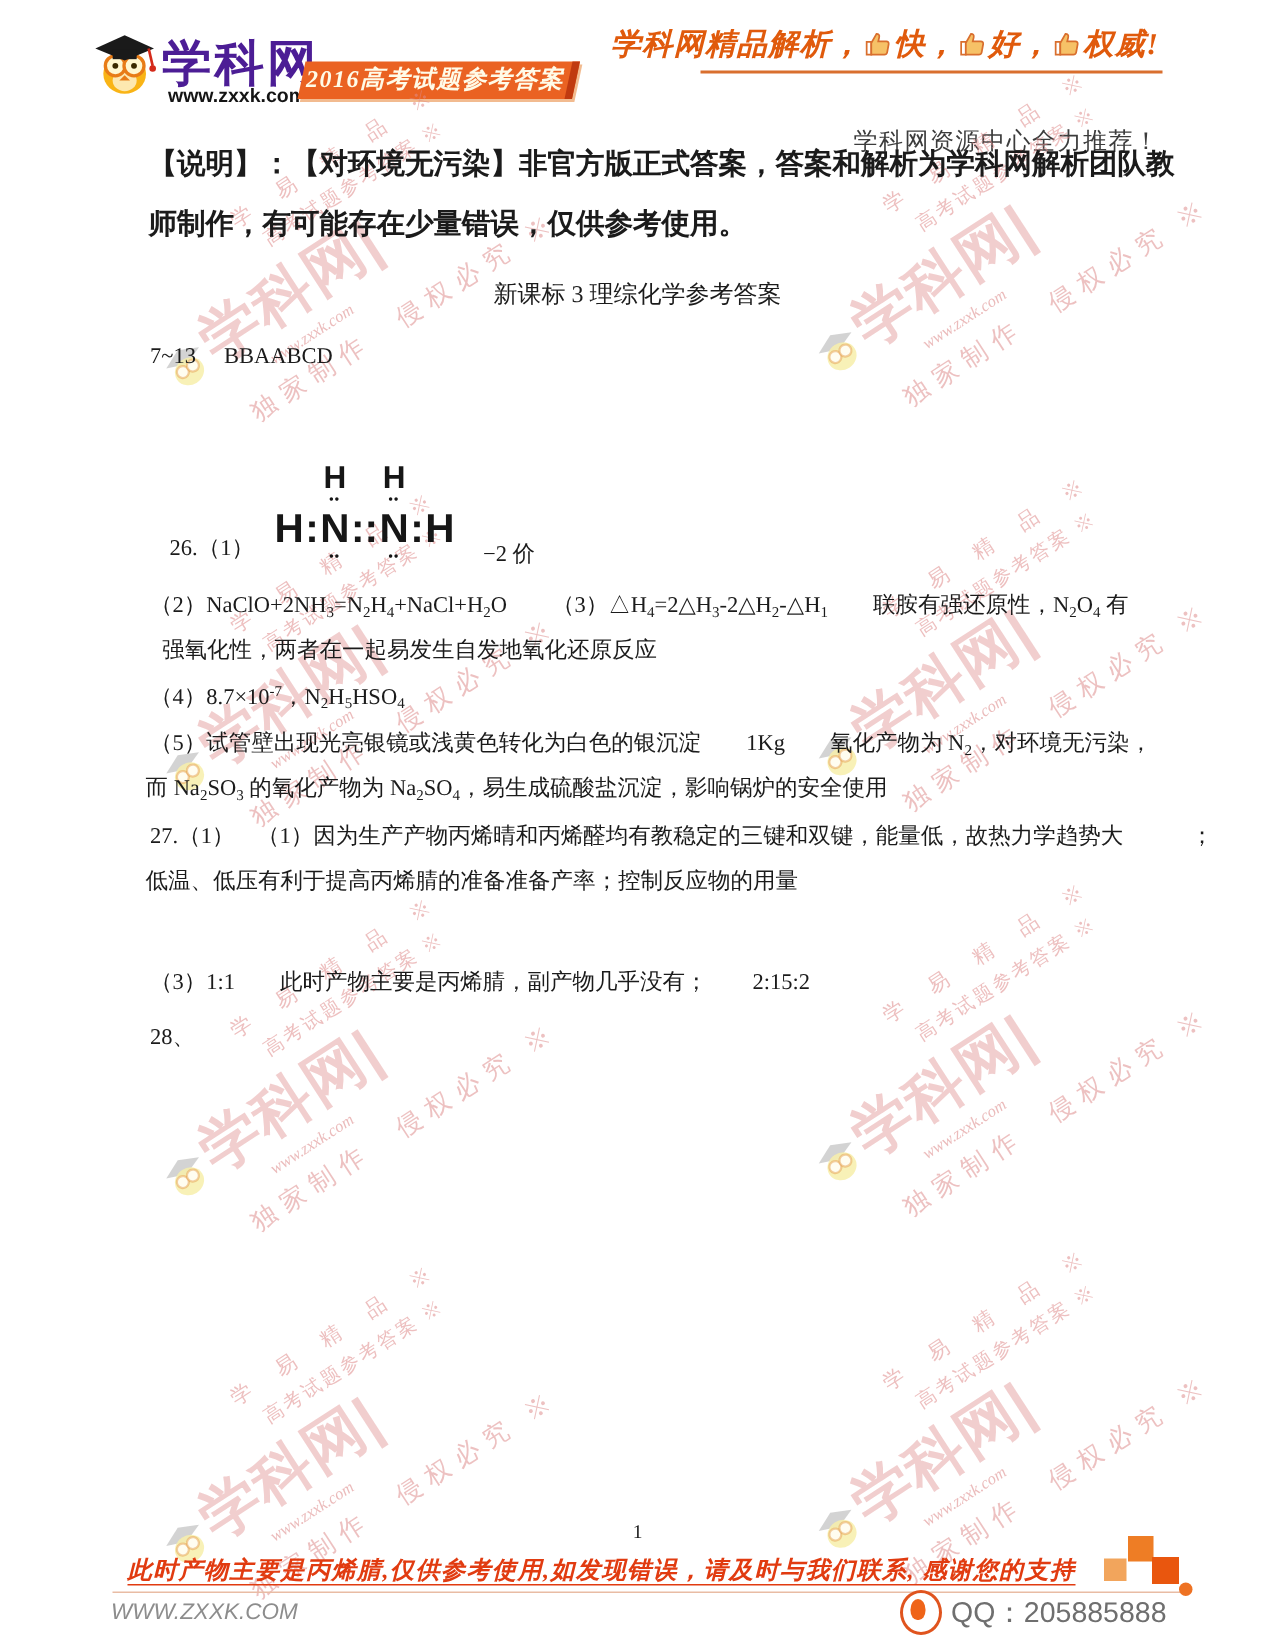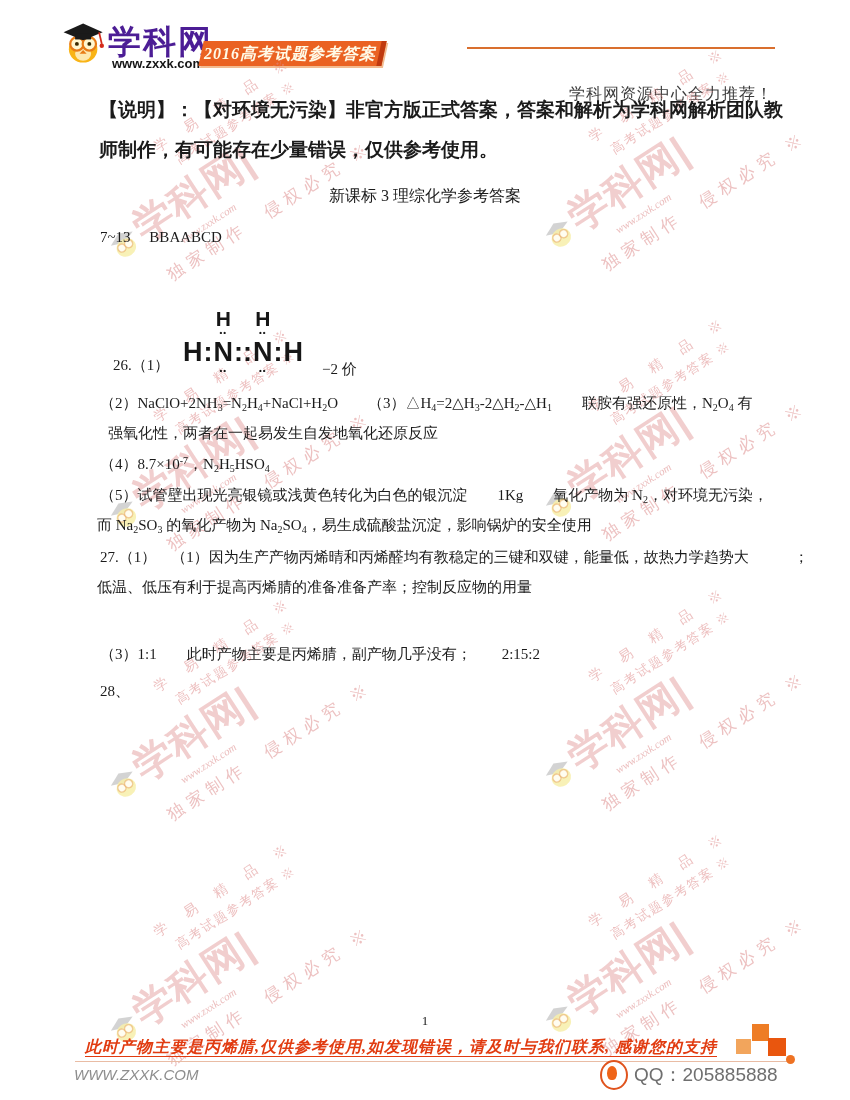--- a/index.html
+++ b/index.html
@@ -188,20 +188,32 @@
         <circle cx="47" cy="29" r="2.5" fill="#d42a1a"></circle>
       </svg>
     </span>
     <span class="brand">学科网</span>
     <span class="brand-url">www.zxxk.com</span>
   </div>
   <div class="banner">
     <span>2016高考试题参考答案</span>
   </div>
 
+  <div class="slogan">
+    <span>学科网精品解析，</span><span class="thumb"><svg width="19" height="17" viewBox="0 0 24 22">
+          <path d="M2 9h4v11H2z" fill="#fff" stroke="#d96f2e" stroke-width="1.5"></path>
+          <path d="M6 19V10l4.5-8c1.8 0 2.8 1.2 2.3 3.2L12 8.5h7c1.4 0 2.2 1 2 2.3l-1.3 7.2c-.3 1.3-1.2 2-2.5 2H6z" fill="#f6c167" stroke="#d96f2e" stroke-width="1.5"></path>
+        </svg></span><span>快，</span><span class="thumb"><svg width="19" height="17" viewBox="0 0 24 22">
+          <path d="M2 9h4v11H2z" fill="#fff" stroke="#d96f2e" stroke-width="1.5"></path>
+          <path d="M6 19V10l4.5-8c1.8 0 2.8 1.2 2.3 3.2L12 8.5h7c1.4 0 2.2 1 2 2.3l-1.3 7.2c-.3 1.3-1.2 2-2.5 2H6z" fill="#f6c167" stroke="#d96f2e" stroke-width="1.5"></path>
+        </svg></span><span>好，</span><span class="thumb"><svg width="19" height="17" viewBox="0 0 24 22">
+          <path d="M2 9h4v11H2z" fill="#fff" stroke="#d96f2e" stroke-width="1.5"></path>
+          <path d="M6 19V10l4.5-8c1.8 0 2.8 1.2 2.3 3.2L12 8.5h7c1.4 0 2.2 1 2 2.3l-1.3 7.2c-.3 1.3-1.2 2-2.5 2H6z" fill="#f6c167" stroke="#d96f2e" stroke-width="1.5"></path>
+        </svg></span><span>权威!</span>
+  </div>
   <div class="slogan-underline"></div>
   <div class="sub-slogan">学科网资源中心全力推荐！</div>
 
   <div class="notice">
     <div>【说明】：【对环境无污染】非官方版正式答案，答案和解析为学科网解析团队教</div>
     <div>师制作，有可能存在少量错误，仅供参考使用。</div>
   </div>
 
   <div class="doc-title">新课标 3 理综化学参考答案</div>
 

